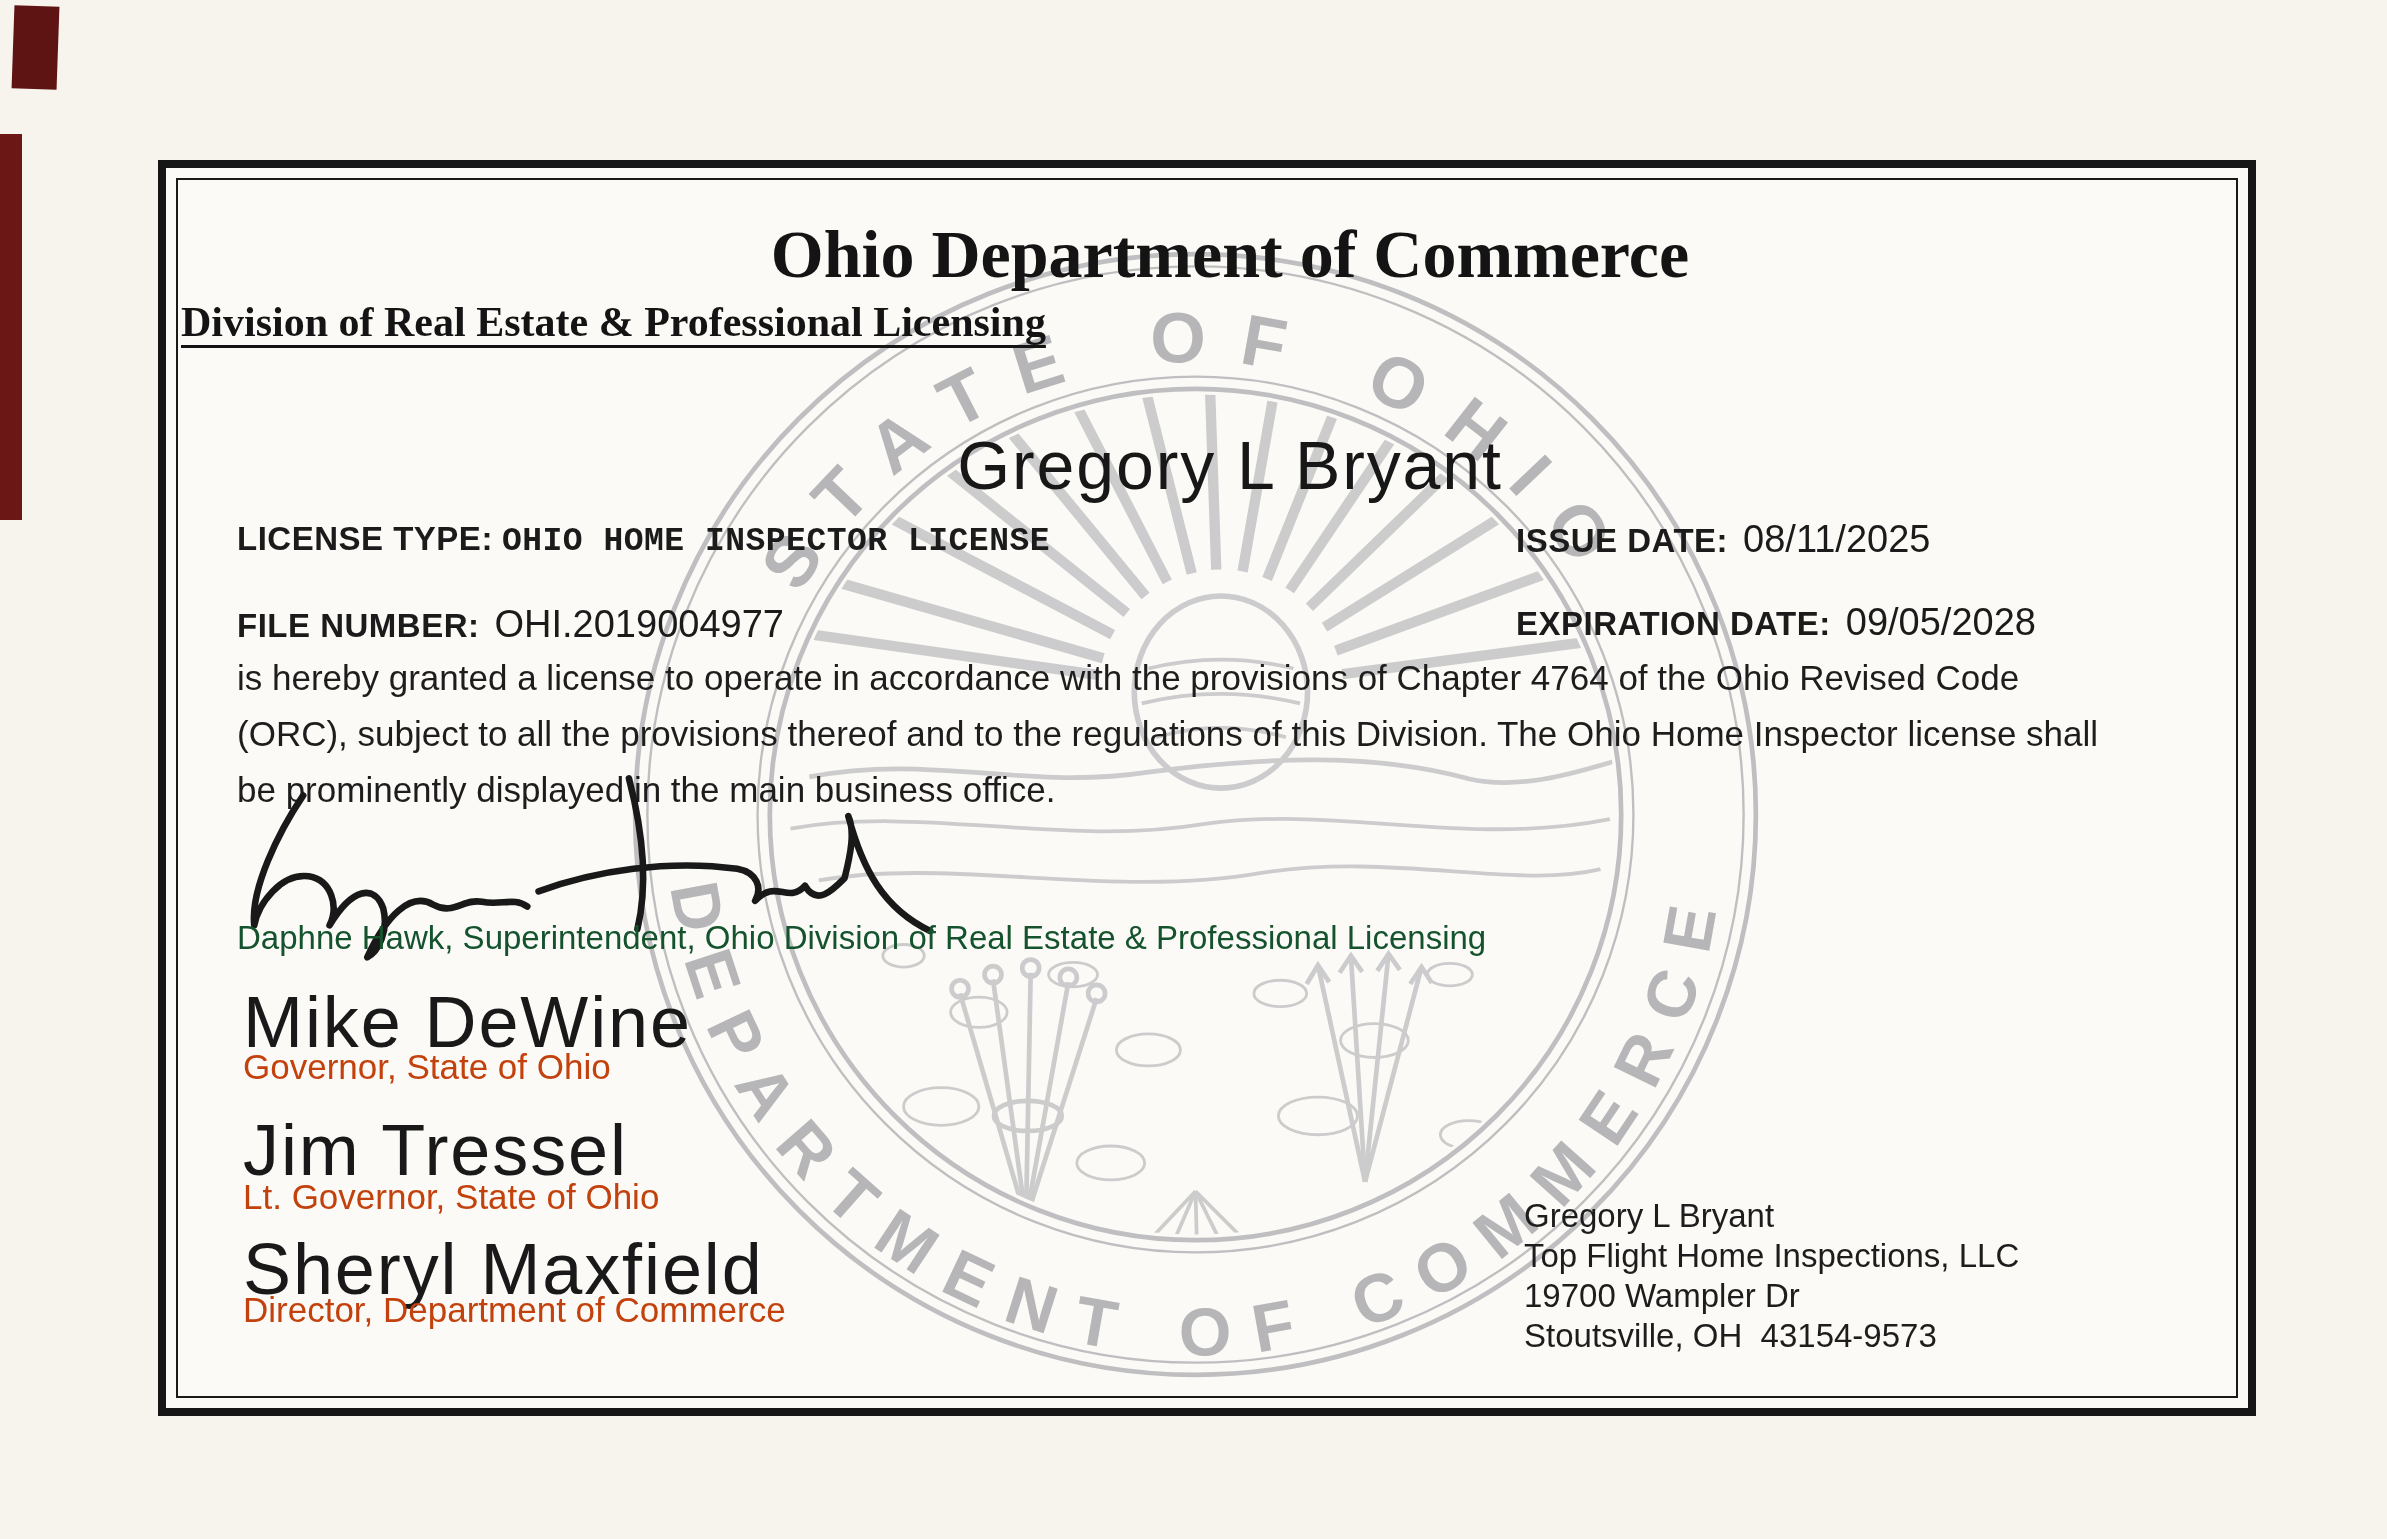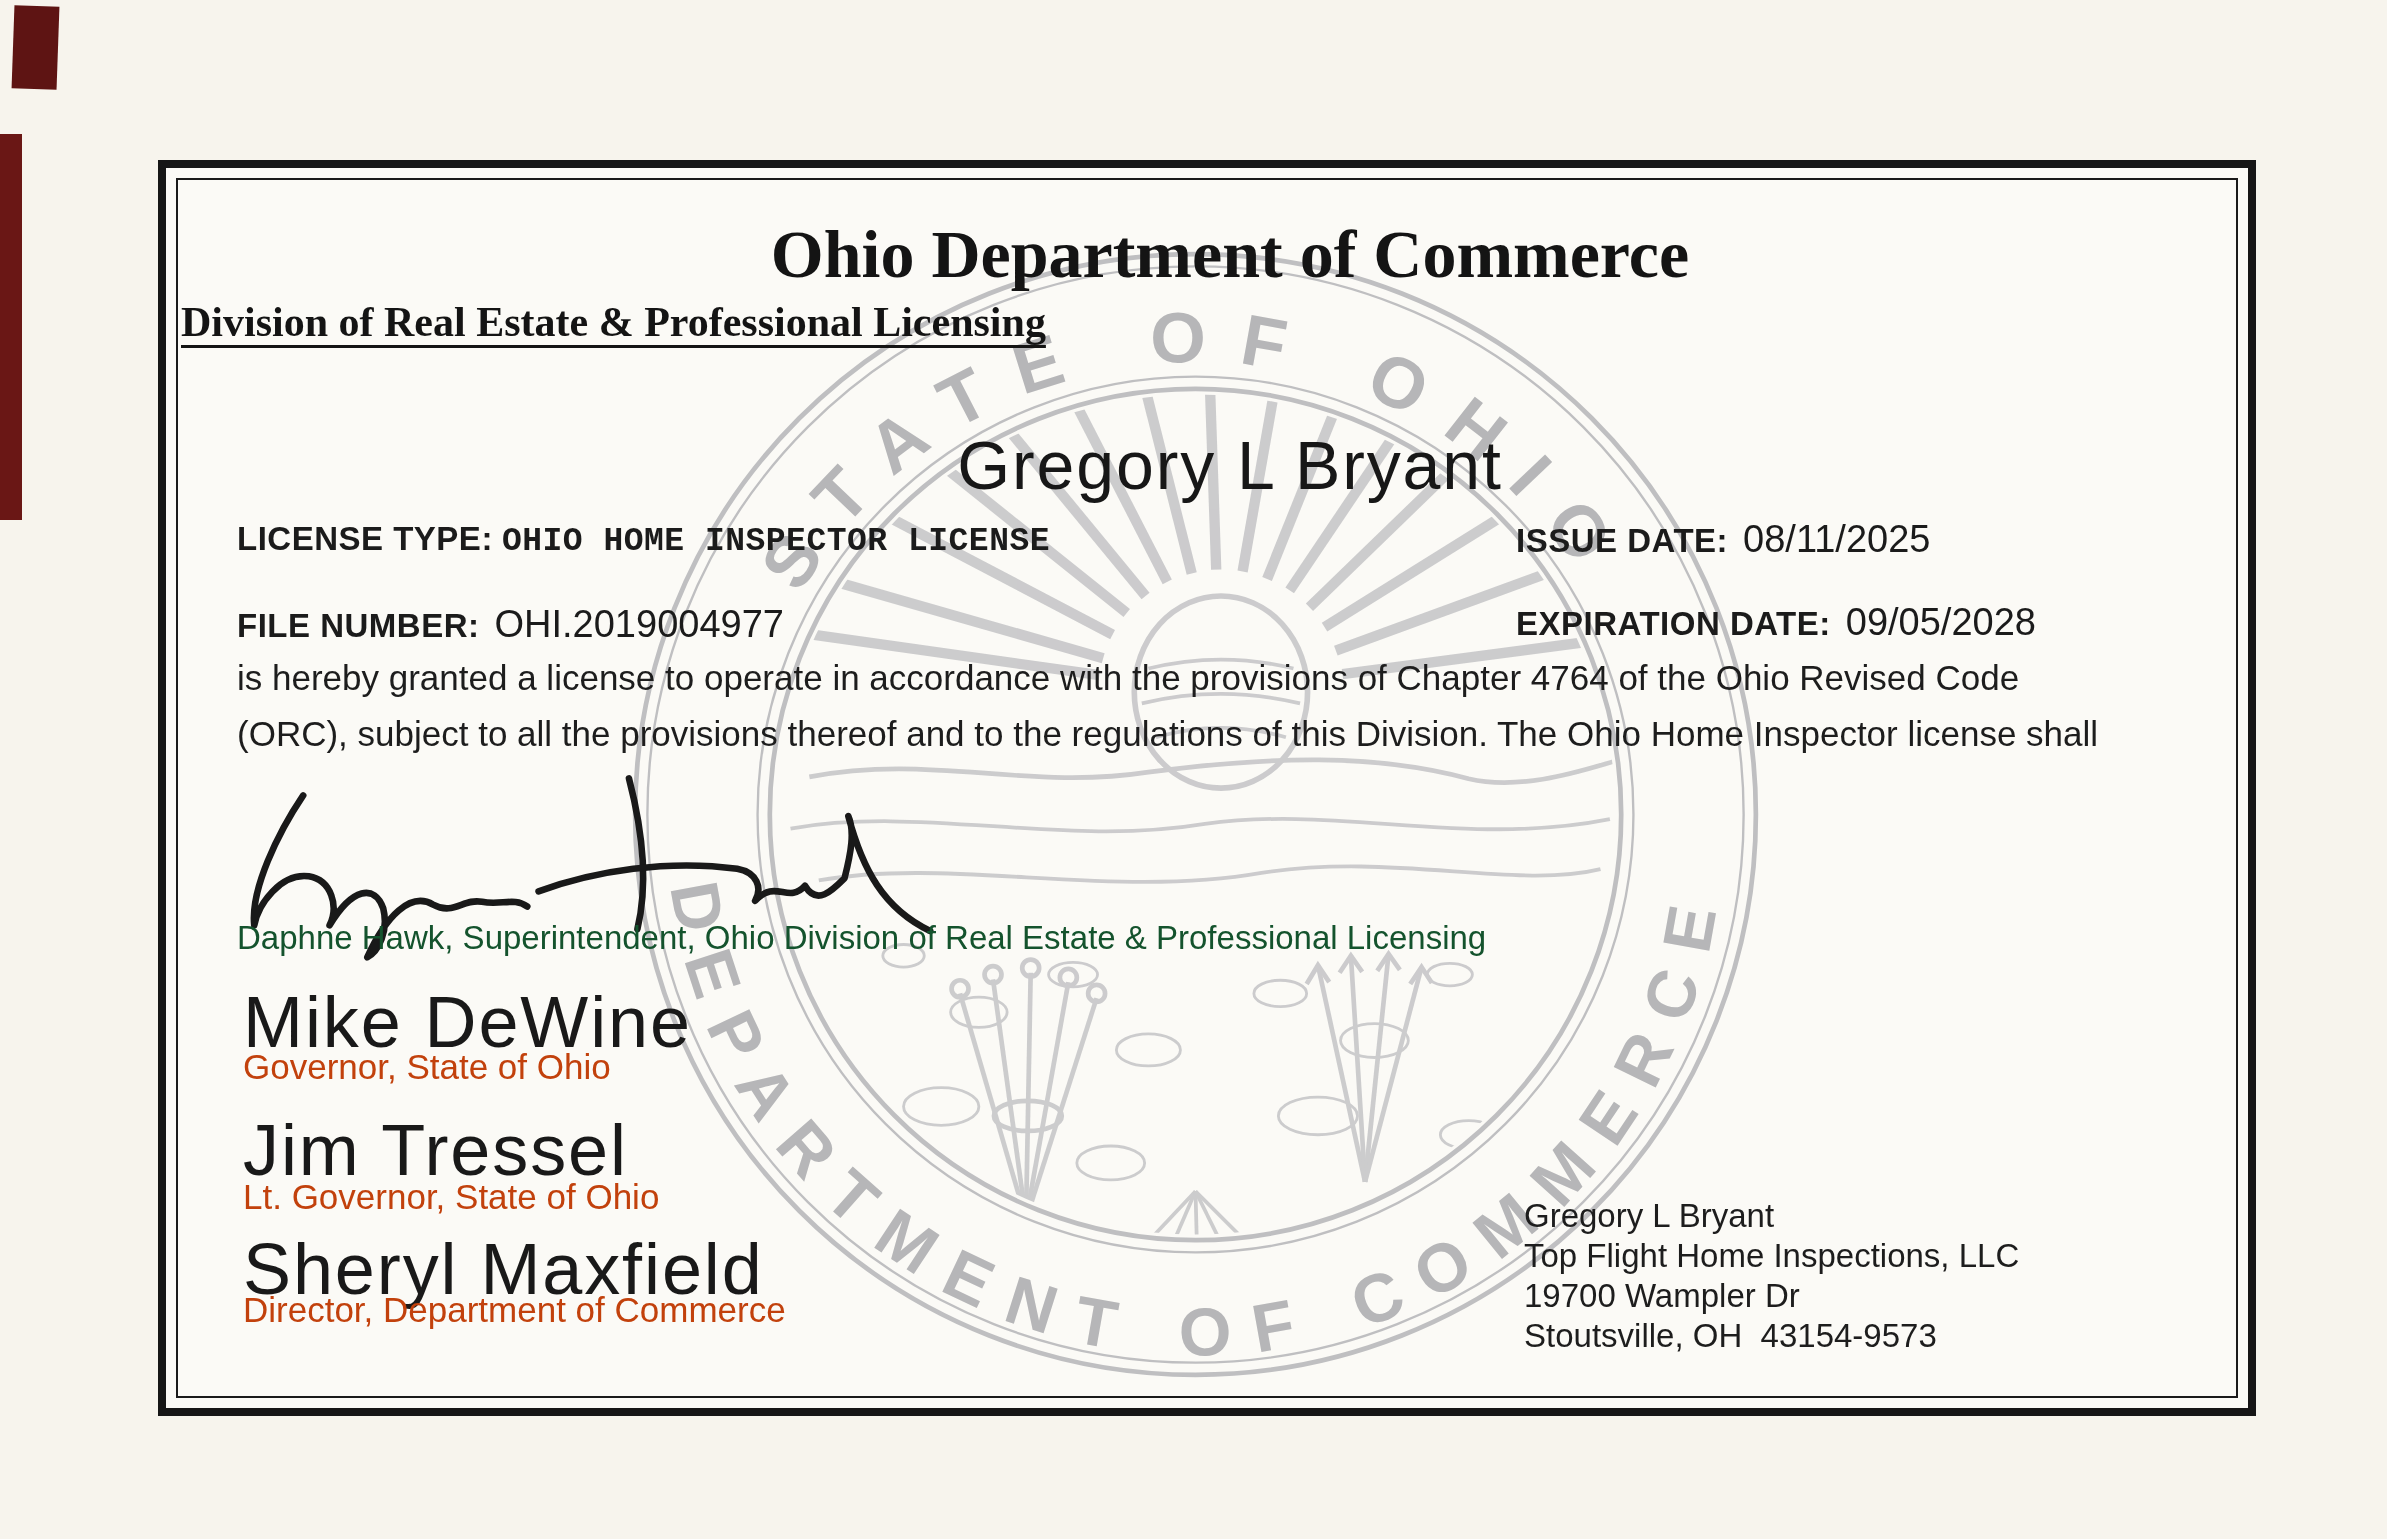--- a/index.html
+++ b/index.html
@@ -188,20 +188,21 @@
   <div class="abs fieldrow" style="left:237px;top:603px;">
     <span class="flabel">FILE NUMBER:</span><span class="fvalue">OHI.2019004977</span>
   </div>
   <div class="abs fieldrow" style="left:1516px;top:601px;">
     <span class="flabel">EXPIRATION DATE:</span><span class="fvalue">09/05/2028</span>
   </div>
 
   <div class="abs body-par">
     <div>is hereby granted a license to operate in accordance with the provisions of Chapter 4764 of the Ohio Revised Code</div>
     <div>(ORC), subject to all the provisions thereof and to the regulations of this Division. The Ohio Home Inspector license shall</div>
+    <div>be prominently displayed in the main business office.</div>
   </div>
 
   <svg class="abs signature" viewBox="0 0 820 210">
     <g fill="none" stroke="#191919" stroke-width="7" stroke-linecap="round" stroke-linejoin="round">
       <path d="M 82 30 C 55 70 26 130 30 168 C 34 146 58 112 88 116 C 112 120 120 148 110 168
                C 134 128 158 124 167 150 C 173 174 162 196 150 202 C 170 158 196 132 220 146
                C 242 158 252 139 272 143 C 292 147 306 138 320 148"></path>
       <path d="M 428 12 C 440 58 450 118 437 172"></path>
       <path d="M 332 132 C 392 110 470 98 543 108 C 564 112 570 128 562 142 C 584 118 597 146 615 126
                C 628 148 645 130 657 118 C 664 90 668 68 661 52 C 676 108 698 150 748 174"></path>

